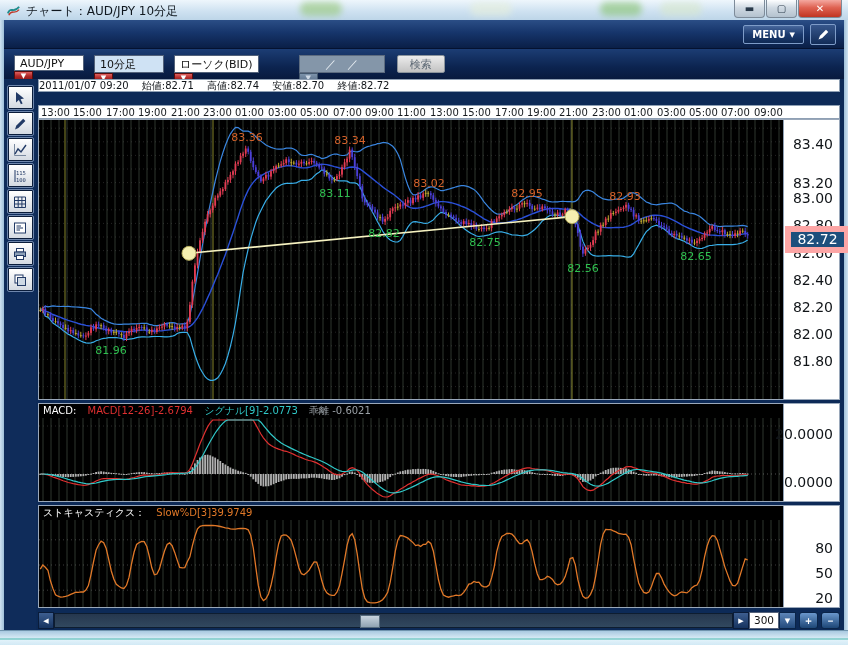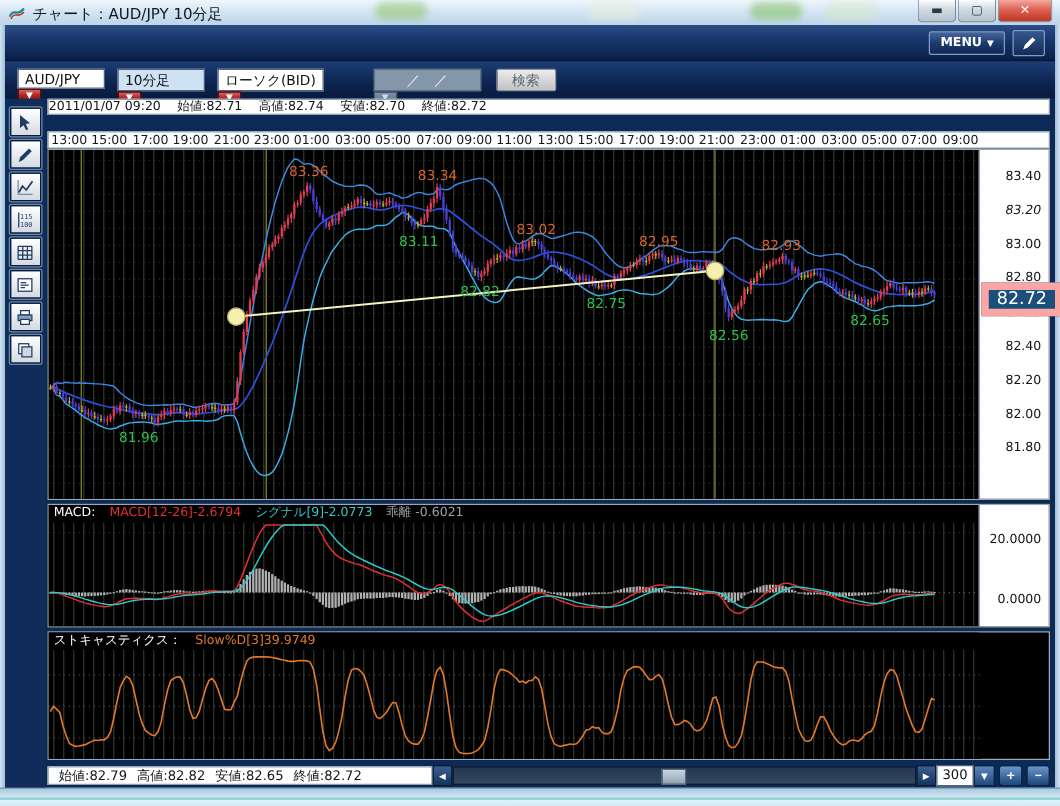--- a/index.html
+++ b/index.html
@@ -56,21 +56,21 @@
   #row-time{top:26px;height:14px;color:#15191d;}
   #row-time span{position:absolute;top:1px;margin:0;}
   .panel{position:absolute;left:0;width:802px;border:1px solid #9aa8ba;box-sizing:border-box;background:#000;}
   #panel-main{top:40px;height:281px;}
   #panel-macd{top:324px;height:99px;}
   #panel-stoch{top:426px;height:103px;}
   .p-head{position:absolute;left:0;top:0;width:744px;height:14px;background:#000;font-size:10px;line-height:13px;
     white-space:nowrap;padding-left:4px;box-sizing:border-box;}
   .p-head span{margin-right:8px;}
   .axis{position:absolute;right:0;top:0;width:56px;height:100%;background:#fff;border-left:1px solid #8fa0b4;box-sizing:border-box;}
-  .axis .lbl{position:absolute;right:6px;font-size:10px;color:#101418;}
+  .axis .lbl{position:absolute;right:6px;font-size:14px;color:#101418;}
   .cur-price{position:absolute;left:1px;width:53px;height:15px;background:#1d4f7c;border:6px solid #fca5a5;
     color:#fff;font-size:14px;text-align:center;line-height:14px;}
   .chartsvg{position:absolute;left:0;background:#000;}
   #svg-main{top:0;}
   #svg-macd,#svg-stoch{top:14px;}
   
   .bottombar{position:absolute;left:0;top:533px;width:802px;height:17px;display:flex;align-items:center;}
   .ohlc-box{width:308px;height:15px;background:#fff;border:1px solid #8fa0b4;font-size:10.5px;color:#101418;
     display:flex;align-items:center;box-sizing:border-box;}
   .ohlc-box span{margin-left:8px;}
@@ -924,21 +924,21 @@
             <text x="390" y="67.4" text-anchor="middle" font-size="11" fill="#d4622a" font-family="&quot;DejaVu Sans&quot;,sans-serif">83.02</text>
             <text x="488" y="77.0" text-anchor="middle" font-size="11" fill="#d4622a" font-family="&quot;DejaVu Sans&quot;,sans-serif">82.95</text>
             <text x="586" y="79.7" text-anchor="middle" font-size="11" fill="#d4622a" font-family="&quot;DejaVu Sans&quot;,sans-serif">82.93</text>
             <text x="345" y="116.6" text-anchor="middle" font-size="11" fill="#2fbf4f" font-family="&quot;DejaVu Sans&quot;,sans-serif">82.82</text>
             <text x="446" y="126.2" text-anchor="middle" font-size="11" fill="#2fbf4f" font-family="&quot;DejaVu Sans&quot;,sans-serif">82.75</text>
             <text x="544" y="152.0" text-anchor="middle" font-size="11" fill="#2fbf4f" font-family="&quot;DejaVu Sans&quot;,sans-serif">82.56</text>
             <text x="657" y="139.8" text-anchor="middle" font-size="11" fill="#2fbf4f" font-family="&quot;DejaVu Sans&quot;,sans-serif">82.65</text>
           </svg>
         <div class="axis" id="axis-main">
             <div class="lbl" style="top: 16px;">83.40</div>
-            <div class="lbl" style="top: 43px; font-style: italic;">83.20</div>
+            <div class="lbl" style="top: 55px;">83.20</div>
             <div class="lbl" style="top: 70px;">83.00</div>
             <div class="lbl" style="top: 97px;">82.80</div>
             <div class="lbl" style="top: 125px;">82.60</div>
             <div class="lbl" style="top: 152px;">82.40</div>
             <div class="lbl" style="top: 179px;">82.20</div>
             <div class="lbl" style="top: 206px;">82.00</div>
             <div class="lbl" style="top: 233px;">81.80</div>
             <div class="cur-price" style="top: 106px;">82.72</div>
           </div>
       </div>
@@ -1432,29 +1432,28 @@
             <line x1="708" y1="0" x2="708" y2="88" stroke="#2f372f" stroke-width="1"></line>
             <line x1="716" y1="0" x2="716" y2="88" stroke="#2f372f" stroke-width="1"></line>
             <line x1="724" y1="0" x2="724" y2="88" stroke="#2f372f" stroke-width="1"></line>
             <line x1="732" y1="0" x2="732" y2="88" stroke="#2f372f" stroke-width="1"></line>
             <line x1="740" y1="0" x2="740" y2="88" stroke="#2f372f" stroke-width="1"></line>
             <line x1="0" y1="19.8" x2="746" y2="19.8" stroke="#666" stroke-dasharray="1,3" opacity="0.6"></line>
             <line x1="0" y1="45.0" x2="746" y2="45.0" stroke="#666" stroke-dasharray="1,3" opacity="0.6"></line>
             <line x1="0" y1="70.2" x2="746" y2="70.2" stroke="#666" stroke-dasharray="1,3" opacity="0.6"></line>
             <polyline points="1.3,49.2 3.8,45.0 6.3,47.3 8.9,50.2 11.4,60.8 13.9,68.4 16.5,74.8 19.0,76.2 21.6,77.1 24.1,76.8 26.6,76.3 29.2,75.7 31.7,74.4 34.2,73.3 36.8,72.1 39.3,72.4 41.8,71.8 44.4,72.0 46.9,70.0 49.4,65.6 52.0,54.6 54.5,42.0 57.1,30.1 59.6,24.7 62.1,21.1 64.7,22.8 67.2,28.5 69.7,39.4 72.3,51.0 74.8,58.9 77.3,64.3 79.9,66.3 82.4,68.0 84.9,68.5 87.5,65.3 90.0,57.4 92.6,43.5 95.1,32.0 97.6,24.5 100.2,22.6 102.7,21.5 105.2,21.7 107.8,26.5 110.3,36.4 112.8,47.8 115.4,54.8 117.9,54.0 120.4,49.1 123.0,39.5 125.5,31.0 128.1,24.5 130.6,22.9 133.1,25.7 135.7,32.4 138.2,40.1 140.7,47.5 143.3,47.9 145.8,47.6 148.3,41.7 150.9,36.8 153.4,25.6 155.9,16.3 158.5,8.8 161.0,6.4 163.6,5.7 166.1,5.5 168.6,5.5 171.2,5.4 173.7,5.5 176.2,5.6 178.8,6.0 181.3,6.5 183.8,7.1 186.4,7.8 188.9,8.2 191.4,8.9 194.0,9.1 196.5,9.1 199.1,8.6 201.6,8.5 204.1,8.4 206.7,8.7 209.2,9.8 211.7,15.3 214.3,28.2 216.8,47.1 219.3,65.4 221.9,76.8 224.4,80.5 226.9,78.7 229.5,74.0 232.0,65.3 234.6,53.1 237.1,37.1 239.6,24.0 242.2,16.0 244.7,14.8 247.2,15.1 249.8,17.3 252.3,20.6 254.8,28.2 257.4,37.9 259.9,48.0 262.4,53.7 265.0,54.8 267.5,52.7 270.1,50.1 272.6,45.8 275.1,42.0 277.7,42.2 280.2,49.9 282.7,60.3 285.3,68.7 287.8,72.8 290.3,74.6 292.9,75.3 295.4,75.3 297.9,72.2 300.5,65.8 303.0,53.6 305.6,39.6 308.1,25.1 310.6,16.4 313.2,13.7 315.7,19.7 318.2,33.9 320.8,52.5 323.3,69.0 325.8,78.2 328.4,81.9 330.9,82.6 333.4,82.9 336.0,82.8 338.5,82.4 341.1,81.3 343.6,79.7 346.1,76.6 348.7,72.3 351.2,62.2 353.7,47.9 356.3,31.1 358.8,20.2 361.3,15.5 363.9,15.9 366.4,16.8 368.9,18.1 371.5,20.4 374.0,22.6 376.6,25.6 379.1,24.9 381.6,26.4 384.2,24.4 386.7,24.4 389.2,21.4 391.8,23.4 394.3,31.0 396.8,44.7 399.4,59.5 401.9,69.3 404.4,75.0 407.0,76.4 409.5,77.2 412.1,76.3 414.6,75.9 417.1,75.2 419.7,75.6 422.2,75.0 424.7,72.4 427.3,68.6 429.8,64.1 432.3,63.6 434.9,61.4 437.4,62.4 439.9,62.1 442.5,65.7 445.0,66.9 447.6,66.9 450.1,65.1 452.6,57.9 455.2,47.1 457.7,31.9 460.2,22.4 462.8,16.4 465.3,15.0 467.8,13.5 470.4,13.3 472.9,14.0 475.4,16.7 478.0,20.5 480.5,23.7 483.1,23.6 485.6,21.1 488.1,19.7 490.7,23.0 493.2,32.0 495.7,43.9 498.3,54.0 500.8,59.6 503.3,59.7 505.9,58.5 508.4,56.3 510.9,57.2 513.5,59.4 516.0,63.3 518.6,64.7 521.1,64.1 523.6,61.5 526.2,56.6 528.7,48.3 531.2,38.6 533.8,37.7 536.3,44.9 538.8,59.4 541.4,69.7 543.9,76.4 546.4,78.2 549.0,77.7 551.5,74.3 554.1,68.4 556.6,56.6 559.1,41.0 561.7,23.9 564.2,13.9 566.7,9.4 569.3,9.6 571.8,9.7 574.3,10.9 576.9,11.9 579.4,13.4 581.9,13.9 584.5,14.4 587.0,14.1 589.6,17.3 592.1,24.7 594.6,38.7 597.2,51.6 599.7,63.0 602.2,68.5 604.8,72.4 607.3,73.2 609.8,72.0 612.4,66.7 614.9,59.4 617.4,53.5 620.0,53.5 622.5,57.8 625.1,64.1 627.6,68.3 630.1,71.9 632.7,74.4 635.2,75.9 637.7,75.2 640.3,73.0 642.8,72.0 645.3,72.4 647.9,72.9 650.4,70.9 652.9,67.7 655.5,65.9 658.0,65.0 660.6,60.3 663.1,50.2 665.6,36.7 668.2,25.8 670.7,18.9 673.2,15.7 675.8,16.2 678.3,20.2 680.8,29.2 683.4,38.0 685.9,47.1 688.4,53.9 691.0,60.9 693.5,65.4 696.1,65.9 698.6,63.2 701.1,55.3 703.7,46.6 706.2,38.8 708.7,40.0" fill="none" stroke="#e07828" stroke-width="1.3"></polyline>
           </svg>
+        <div class="axis" id="axis-stoch">
+            <div class="lbl" style="top: 34px;">80</div>
+            <div class="lbl" style="top: 59px;">50</div>
+            <div class="lbl" style="top: 84px;">20</div>
+          </div>
       </div>
 
       <div class="bottombar">
-        <div class="ohlc-box">
-          <span>始値:82.79</span>
-          <span>高値:82.82</span>
-          <span>安値:82.65</span>
-          <span>終値:82.72</span>
-        </div>
         <div class="sb-arrow">◀</div>
         <div class="sb-track">
           <div class="sb-thumb"></div>
         </div>
         <div class="sb-arrow">▶</div>
         <div class="count-box">300</div>
         <div class="count-btn">▼</div>
         <div class="zoom-btn">＋</div>
         <div class="zoom-btn">－</div>
       </div>

